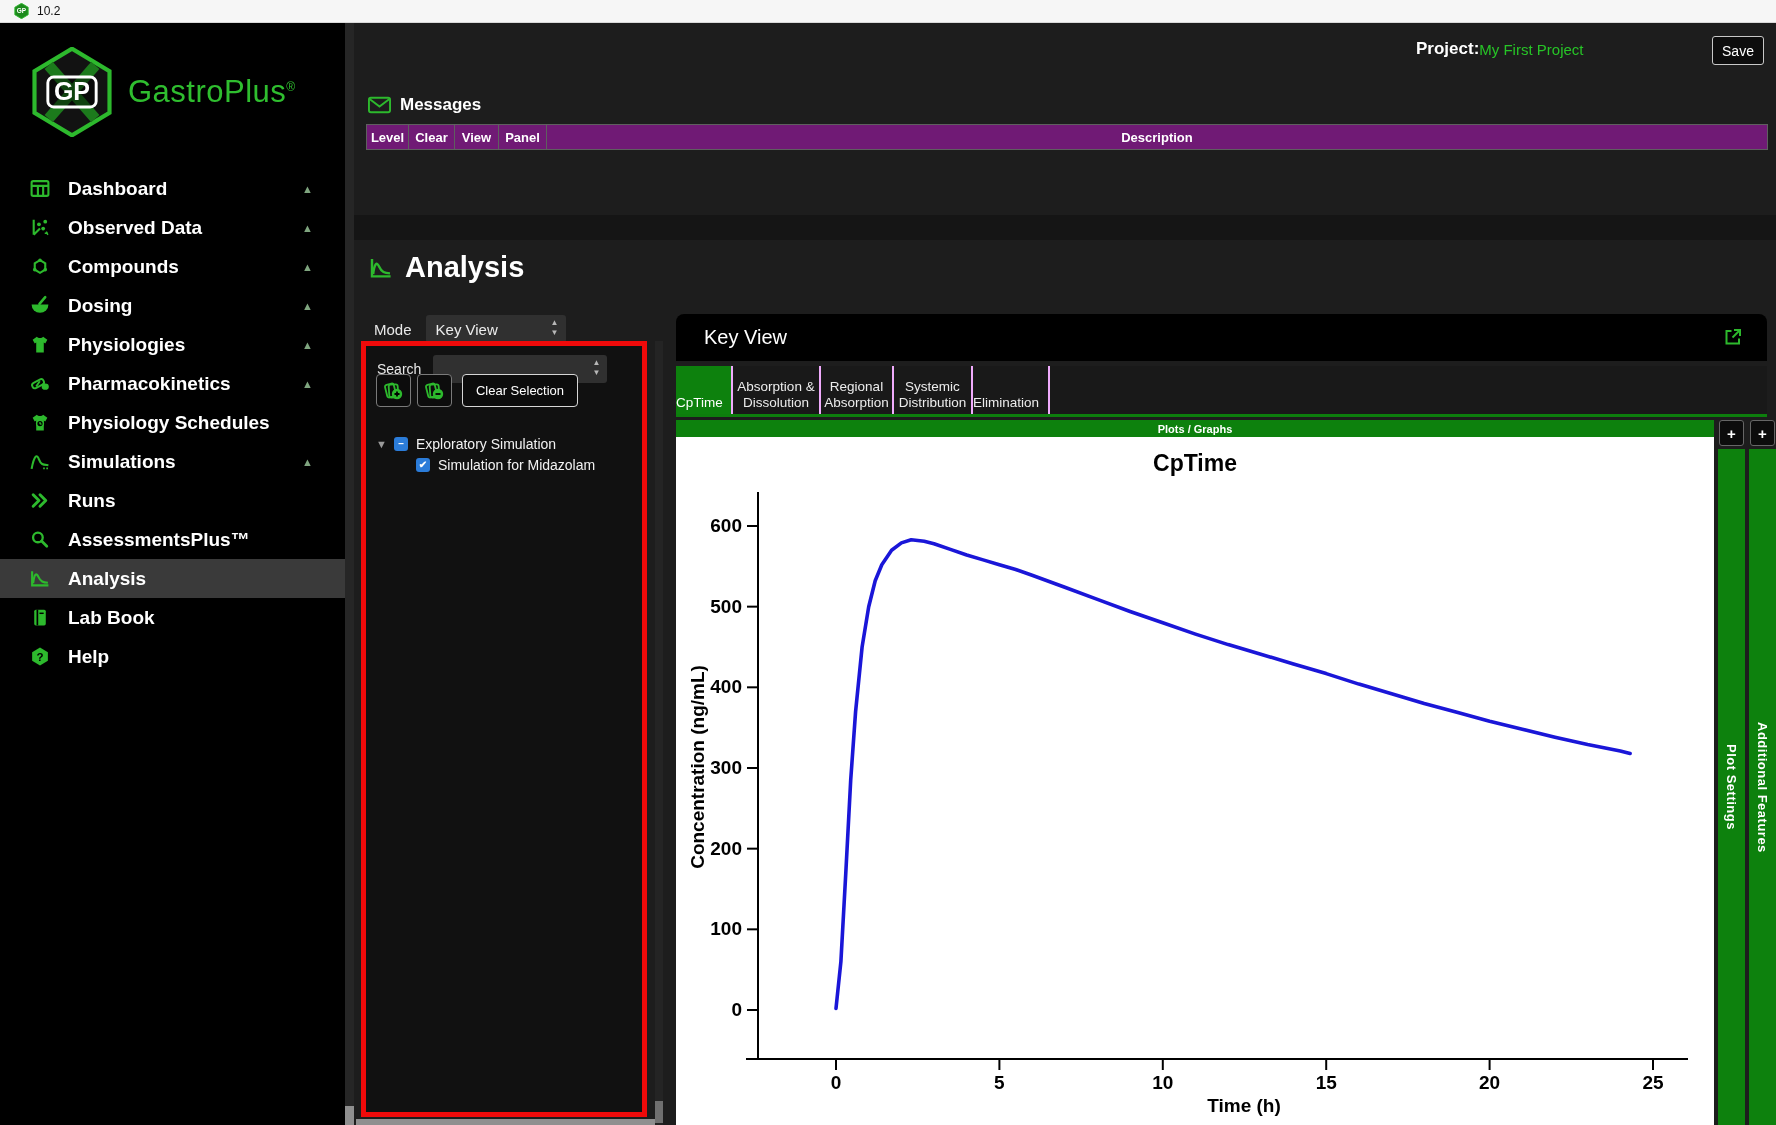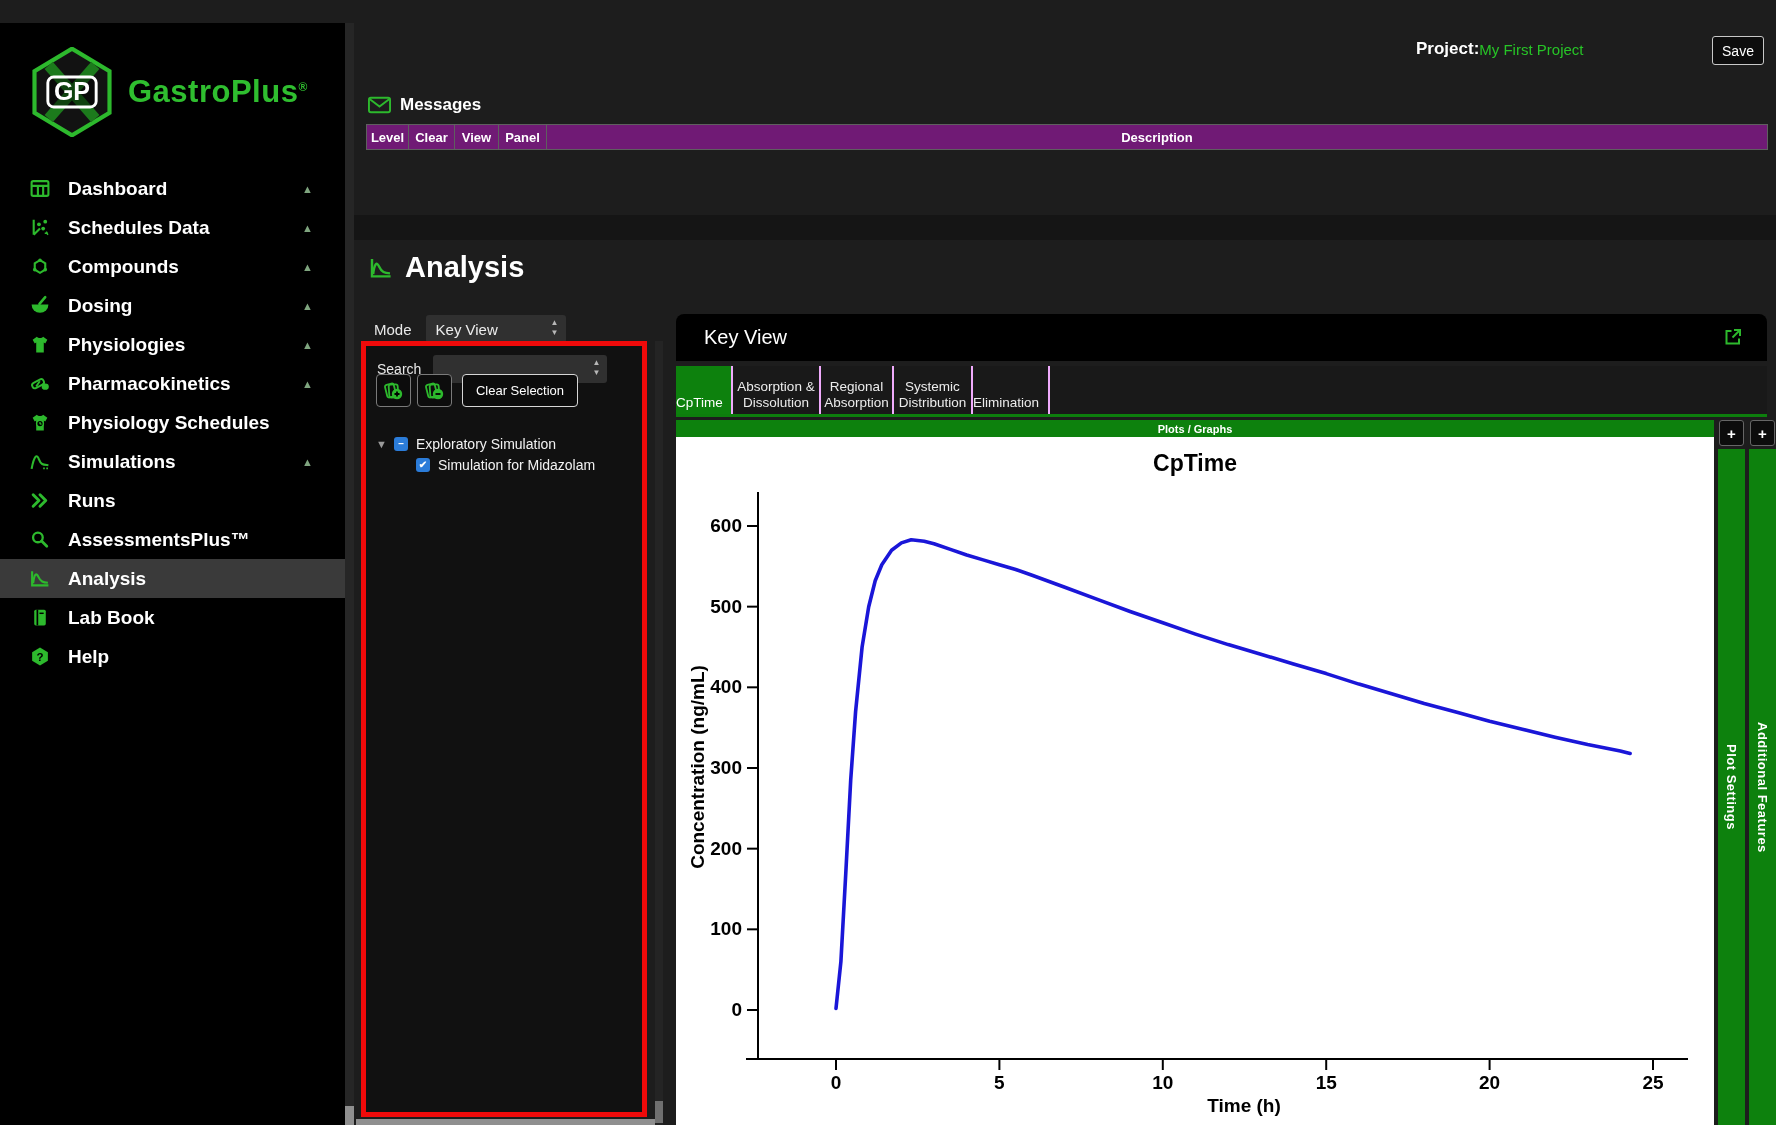--- a/index.html
+++ b/index.html
@@ -6,21 +6,21 @@
   body { font-family:"Liberation Sans", sans-serif; background:#000; }
   #app { position:relative; width:1776px; height:1125px; overflow:hidden; background:#1d1d1d; }
 
   
   .titlebar { position:absolute; left:0; top:0; width:1776px; height:23px; background:#f6f6f6; border-bottom:1px solid #d9d9d9; display:flex; align-items:center; gap:8px; padding-left:14px; z-index:40; }
   .titlebar .ver { font-size:12px; color:#111; }
 
   
   .sidebar { position:absolute; left:0; top:23px; width:345px; height:1102px; background:#000; z-index:30; }
   .logo { display:flex; align-items:center; gap:14px; padding:24px 0 0 30px; }
-  .logo-text { color:#2fbe2f; font-size:31px; font-weight:bold; letter-spacing:0.5px; }
+  .logo-text { color:#2fbe2f; font-size:31px; font-weight:normal; letter-spacing:0.5px; }
   .logo-text sup { font-size:12px; }
   .nav { position:absolute; left:0; top:146px; width:345px; }
   .nav-item { position:relative; height:39px; display:flex; align-items:center; padding-left:28px; cursor:pointer; }
   .nav-item.active { background:#3a3a3a; }
   .nav-icon { width:24px; height:22px; margin-right:16px; display:flex; align-items:center; justify-content:center; }
   .nav-icon svg { width:22px; height:21px; }
   .nav-label { color:#fff; font-size:19px; font-weight:bold; white-space:nowrap; }
   .nav-caret { position:absolute; right:32px; color:#7fa57f; font-size:11px; }
   .side-scroll { position:absolute; left:345px; top:23px; width:9px; height:1102px; background:#262626; z-index:31; }
   .side-scroll .thumb { position:absolute; left:0; top:1083px; width:9px; height:19px; background:#8f8f8f; }
@@ -83,20 +83,27 @@
   .vbar .plus-btn { width:25px; height:26px; margin:0 auto; background:#0c0c0c; border:1px solid #666; border-radius:3px; color:#fff; font-size:15px; font-weight:bold; display:flex; align-items:center; justify-content:center; cursor:pointer; }
   .vbar .body { margin-top:3px; width:27px; height:676px; background:#0d810d; display:flex; align-items:center; justify-content:center; }
   .vbar .vtext { writing-mode:vertical-rl; color:#fff; font-size:13px; font-weight:bold; letter-spacing:0.5px; white-space:nowrap; }
   .vbar1 { left:1364px; } .vbar2 { left:1395px; }
 </style>
 </head>
 <body>
 
 <div id="app">
 
+  <div class="titlebar">
+    <svg width="15" height="16" viewBox="0 0 100 108">
+      <polygon points="50,2 95,29 95,79 50,106 5,79 5,29" fill="#1d8a1d" stroke="#2db92d" stroke-width="6"></polygon>
+      <text x="50" y="68" text-anchor="middle" font-size="44" font-weight="bold" fill="#fff" font-family="Liberation Sans, sans-serif">GP</text>
+    </svg>
+    <span class="ver">10.2</span>
+  </div>
 
   <div class="sidebar">
     <div class="logo">
       <svg width="84" height="90" viewBox="0 0 100 108">
         <polygon points="50,2 95,29 95,79 50,106 5,79 5,29" fill="#121212" stroke="#2db92d" stroke-width="5"></polygon>
         <path d="M22 22 L78 86" stroke="#1c7a1c" stroke-width="13"></path>
         <path d="M78 22 L22 86" stroke="#1c7a1c" stroke-width="13"></path>
         <rect x="21" y="36" width="58" height="36" rx="7" fill="rgba(0,0,0,0.45)" stroke="#fff" stroke-width="3.5"></rect>
         <text x="50" y="64" text-anchor="middle" font-size="30" font-weight="bold" fill="#fff" font-family="Liberation Sans, sans-serif">GP</text>
       </svg>
@@ -116,21 +123,21 @@
         <div class="nav-item">
           <span class="nav-icon">
             <svg viewBox="0 0 20 20">
               <path d="M4 2.5 V17 M4 17 L10 11" stroke="#2db92d" stroke-width="2" fill="none"></path>
               <circle cx="9" cy="7" r="1.8" fill="#2db92d"></circle>
               <circle cx="13" cy="11" r="1.8" fill="#2db92d"></circle>
               <circle cx="15" cy="4.5" r="1.8" fill="#2db92d"></circle>
               <path d="M16 14 l1.5 3 M14.5 15.5 l3 0" stroke="#2db92d" stroke-width="1.4"></path>
             </svg>
           </span>
-          <span class="nav-label">Schedules Data</span>
+          <span class="nav-label">Observed Data</span>
           <span class="nav-caret">▲</span>
         </div>
         <div class="nav-item">
           <span class="nav-icon">
             <svg viewBox="0 0 20 20">
               <polygon points="10,4 15,7 15,13 10,16 5,13 5,7" fill="none" stroke="#2db92d" stroke-width="2"></polygon>
               <circle cx="10" cy="4" r="1.7" fill="#2db92d"></circle>
               <circle cx="15" cy="13" r="1.7" fill="#2db92d"></circle>
               <circle cx="5" cy="13" r="1.7" fill="#2db92d"></circle>
             </svg>

